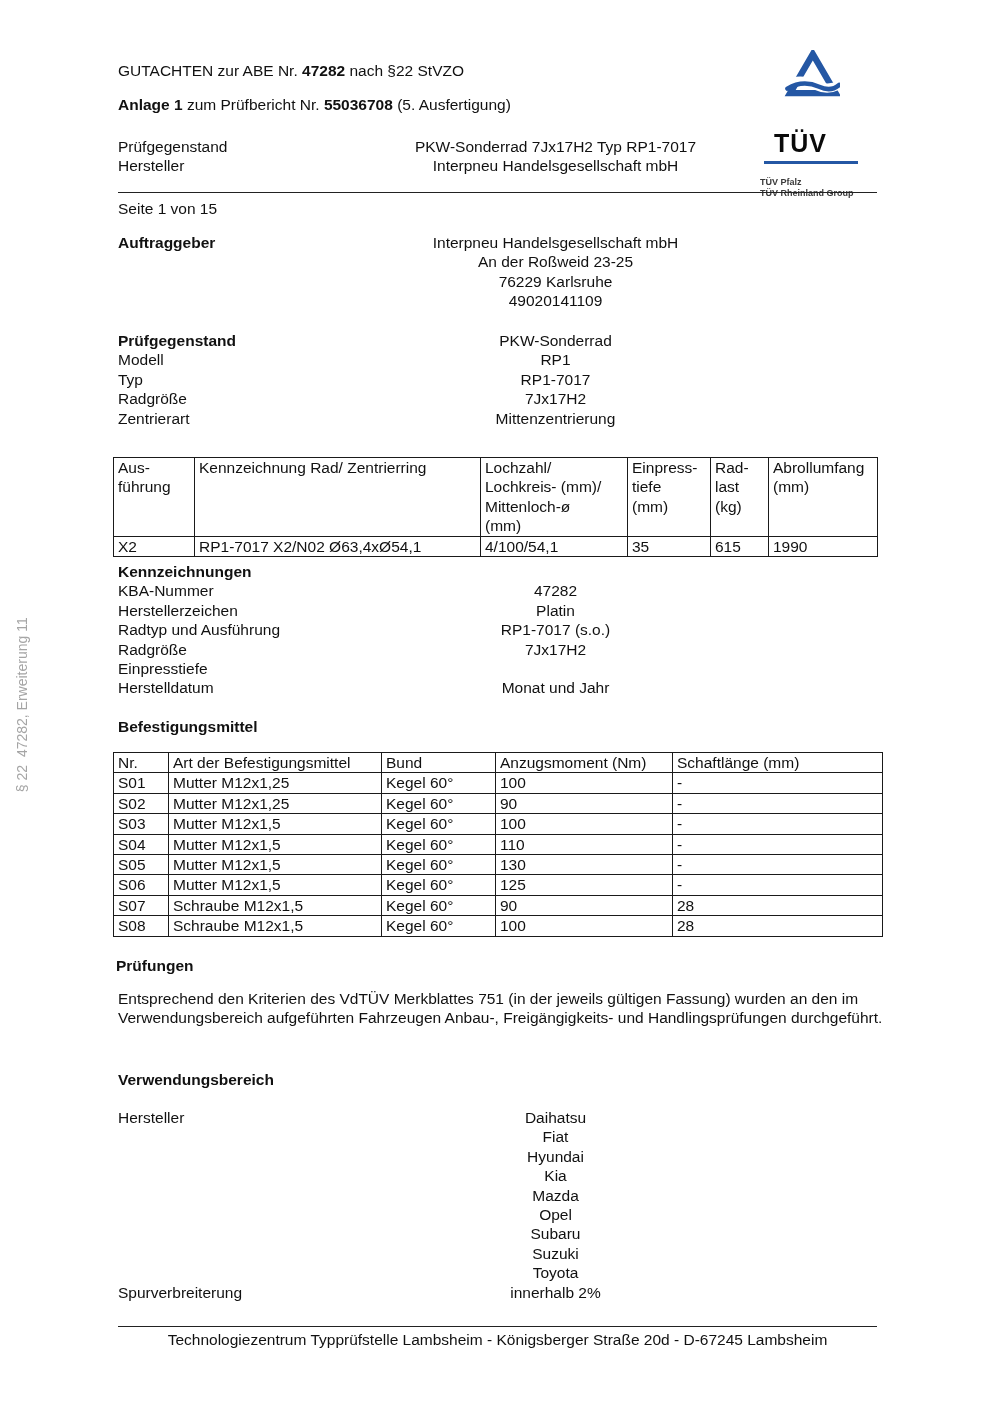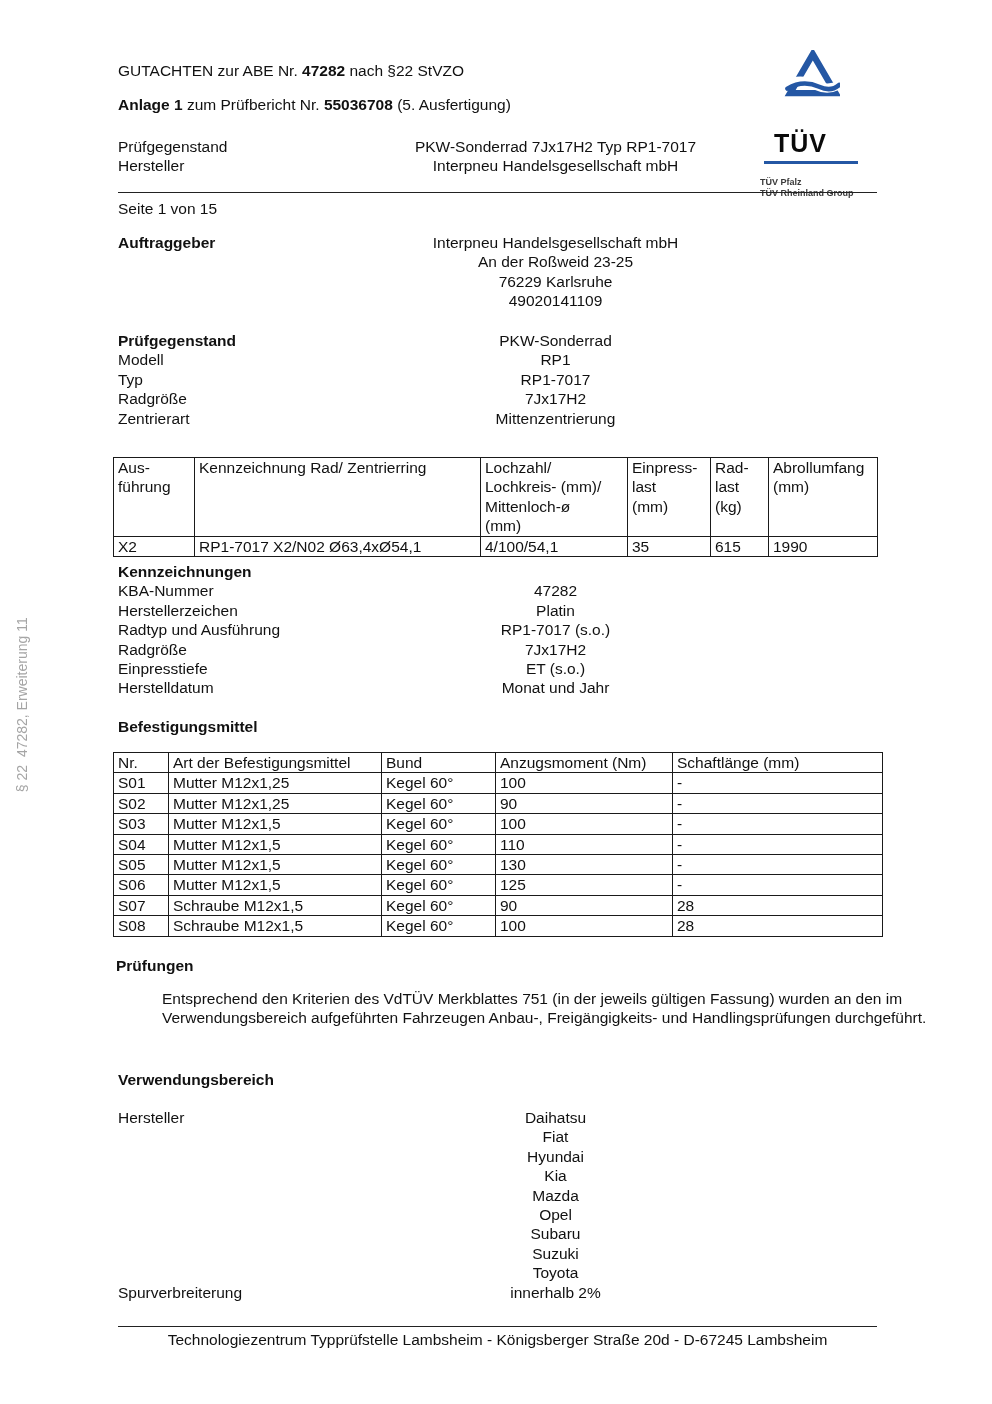--- a/index.html
+++ b/index.html
@@ -172,21 +172,21 @@
     <tbody>
         <tr>
       <th>Aus-
 führung</th>
       <th>Kennzeichnung Rad/ Zentrierring</th>
       <th>Lochzahl/
 Lochkreis- (mm)/
 Mittenloch-ø
 (mm)</th>
       <th>Einpress-
-last
+tiefe
 (mm)</th>
       <th>Rad-
 last
 (kg)</th>
       <th>Abrollumfang
 (mm)</th>
     </tr>
     <tr>
       <td>X2</td>
       <td>RP1-7017 X2/N02 Ø63,4xØ54,1</td>
@@ -211,21 +211,20 @@
     <div class="lv-row">
         <div class="lv-label">Radtyp und Ausführung</div>
         <div class="lv-value">RP1-7017 (s.o.)</div>
       </div>
     <div class="lv-row">
         <div class="lv-label">Radgröße</div>
         <div class="lv-value">7Jx17H2</div>
       </div>
     <div class="lv-row">
         <div class="lv-label">Einpresstiefe</div>
-        <div class="lv-value">ET (s.o.)</div>
       </div>
     <div class="lv-row">
         <div class="lv-label">Herstelldatum</div>
         <div class="lv-value">Monat und Jahr</div>
       </div>
   </div>
 
   <div class="abs b" style="left:118px; top:717px;">Befestigungsmittel</div>
 
   <table class="abs fast-table" style="left:113px; top:752px; width:769px;padding-left:16px;">
@@ -297,21 +296,21 @@
       <td>S08</td>
       <td>Schraube M12x1,5</td>
       <td>Kegel 60°</td>
       <td>100</td>
       <td>28</td>
     </tr>
   </tbody>
     </table>
 
   <div class="abs b" style="left:116px; top:956px;">Prüfungen</div>
-  <div class="abs paragraph" style="left:118px; top:989px;margin-left:44px;">Entsprechend den Kriterien des VdTÜV Merkblattes 751 (in der jeweils gültigen Fassung) wurden an den im Verwendungsbereich aufgeführten Fahrzeugen Anbau-, Freigängigkeits- und Handlingsprüfungen durchgeführt.</div>
+  <div class="abs paragraph" style="left:118px; top:989px;">Entsprechend den Kriterien des VdTÜV Merkblattes 751 (in der jeweils gültigen Fassung) wurden an den im Verwendungsbereich aufgeführten Fahrzeugen Anbau-, Freigängigkeits- und Handlingsprüfungen durchgeführt.</div>
 
   <div class="abs b" style="left:118px; top:1070px;">Verwendungsbereich</div>
 
   <div class="abs" style="left:118px; top:1108px; width:640px;">
     <div class="lv-row">
       <div class="lv-label">Hersteller</div>
       <div class="lv-value">
         <div>Daihatsu</div>
         <div>Fiat</div>
         <div>Hyundai</div>

